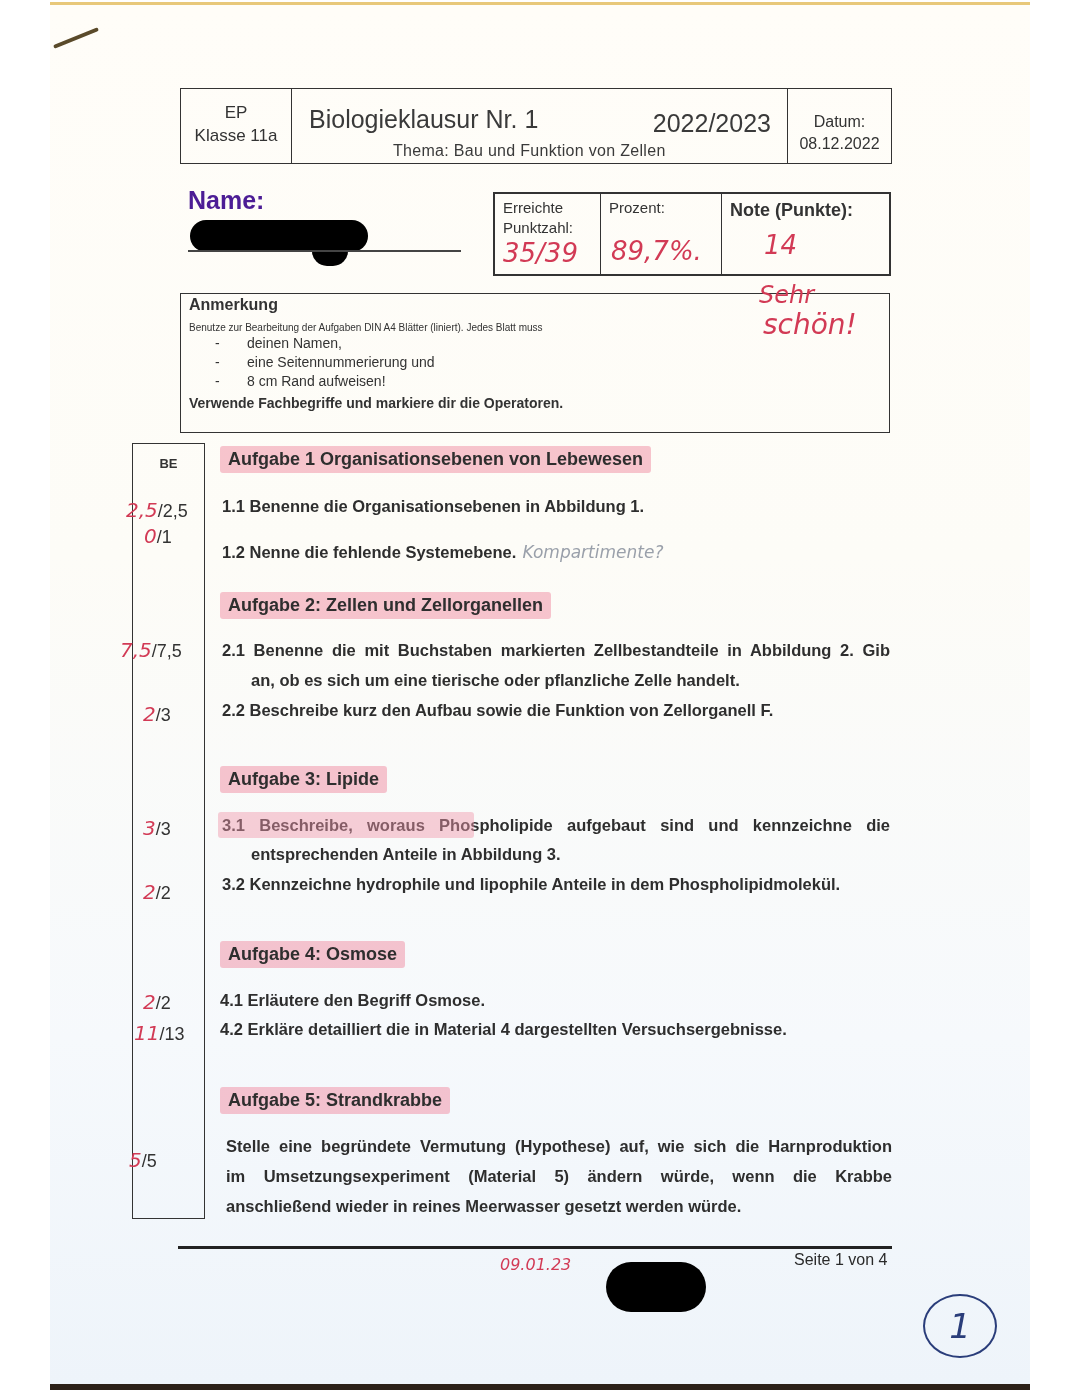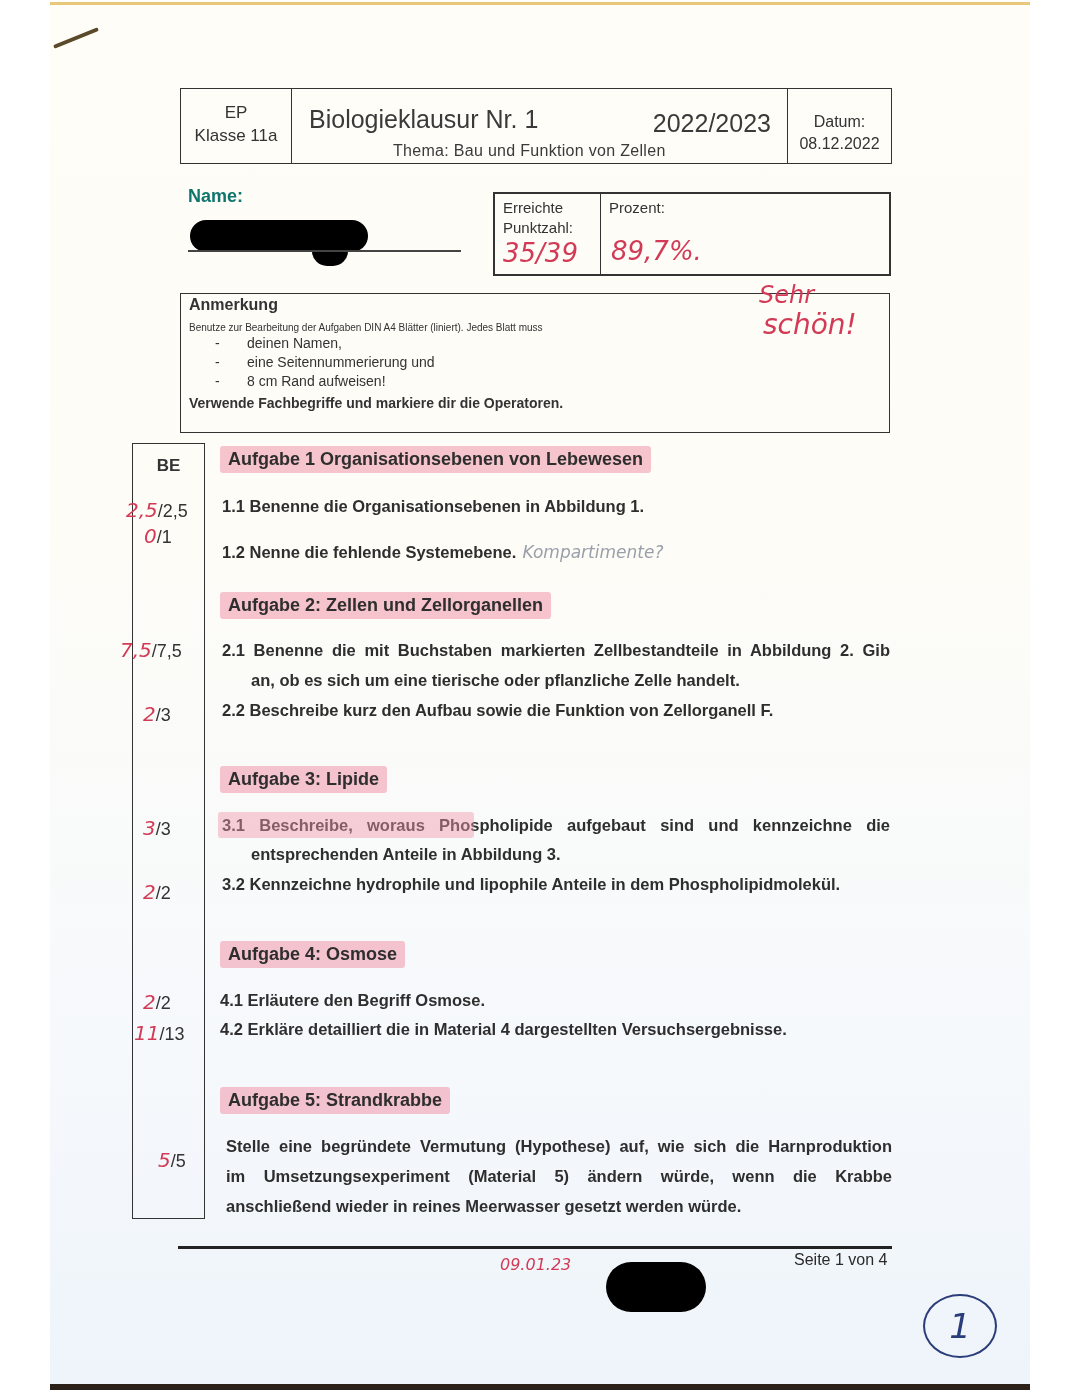--- a/index.html
+++ b/index.html
@@ -19,21 +19,21 @@
     
     .header-box { position: absolute; left: 180px; top: 88px; width: 712px; height: 76px; border: 1.5px solid #333; display: flex; }
     .hb-left { width: 111px; border-right: 1.5px solid #333; text-align: center; padding-top: 12px; font-size: 17px; line-height: 23px; color: #333; }
     .hb-mid { flex: 1; position: relative; border-right: 1.5px solid #333; }
     .hb-title { position: absolute; left: 17px; top: 16px; font-size: 25px; color: #3a3a3a; }
     .hb-year { position: absolute; right: 16px; top: 20px; font-size: 25px; color: #3a3a3a; }
     .hb-thema { position: absolute; left: 101px; top: 53px; font-size: 16px; color: #3a3a3a; letter-spacing: 0.3px; }
     .hb-right { width: 103px; text-align: center; padding-top: 22px; font-size: 16px; line-height: 22px; color: #333; }
 
     
-    .name-label { position: absolute; left: 188px; top: 186px; font-size: 18px; font-weight: bold; color: #0f766e; }
+    .name-label { position: absolute; left: 188px; top: 186px; font-size: 25px; font-weight: bold; color: #4c1d95; }
     .name-line { position: absolute; left: 188px; top: 250px; width: 273px; height: 1.5px; background: #444; }
     .redact { position: absolute; background: #000; border-radius: 18px; }
 
     
     .score-box { position: absolute; left: 493px; top: 192px; width: 398px; height: 84px; border: 2px solid #333; display: flex; }
     .sc { position: relative; border-right: 1.5px solid #333; }
     .sc:last-child { border-right: none; }
     .sc-label { position: absolute; left: 8px; top: 4px; font-size: 15px; line-height: 20px; color: #333; }
     .sc-val { position: absolute; font-size: 26px; }
 
@@ -43,21 +43,21 @@
     .note-text { font-size: 10px; margin-top: 8px; color: #333; }
     .note-list { list-style: none; font-size: 14px; margin-top: 2px; color: #333; }
     .note-list li { height: 19px; display: flex; }
     .note-list .dash { width: 30px; padding-left: 26px; }
     .note-list .txt { padding-left: 28px; }
     .note-foot { font-size: 14px; font-weight: bold; margin-top: 3px; color: #333; }
     .sehr { position: absolute; left: 745px; top: 280px; font-size: 24px; line-height: 30px; }
 
     
     .be-col { position: absolute; left: 132px; top: 443px; width: 73px; height: 776px; border: 1.5px solid #333; }
-    .be-head { position: absolute; left: 0; width: 100%; top: 12px; text-align: center; font-size: 17px; font-weight: bold; color: #333; }
+    .be-head { position: absolute; left: 0; width: 100%; top: 12px; text-align: center; font-size: 13px; font-weight: bold; color: #333; }
     .be-score { position: absolute; font-size: 18px; color: #333; white-space: nowrap; }
     .be-score .hw { font-size: 20px; }
 
     
     .hl { position: absolute; background: rgba(240, 150, 170, 0.55); border-radius: 3px; padding: 3px 8px; font-size: 18px; font-weight: bold; color: #2e2e2e; white-space: nowrap; }
     .task { position: absolute; font-size: 16.5px; font-weight: bold; color: #2e2e2e; white-space: nowrap; }
     .task.just { white-space: normal; text-align: justify; text-align-last: justify; }
     .pencil { font-family: "DejaVu Sans", sans-serif; color: #9aa0aa; font-weight: normal; font-size: 17px; font-style: italic; margin-left: 6px; }
 
     
@@ -98,20 +98,24 @@
     <div class="sc-label">
       <div>Erreichte</div>
       <div>Punktzahl:</div>
     </div>
     <div class="sc-val hw" style="left:8px;top:44px;">35/39</div>
   </div>
   <div class="sc" style="width:121px;">
     <div class="sc-label">Prozent:</div>
     <div class="sc-val hw" style="left:10px;top:42px;">89,7%.</div>
   </div>
+  <div class="sc" style="flex:1;">
+    <div class="sc-label" style="font-size:18px;font-weight:bold;top:6px;">Note (Punkte):</div>
+    <div class="sc-val hw" style="left:42px;top:36px;">14</div>
+  </div>
 </div>
 
 <div class="note-box">
   <div class="note-title">Anmerkung</div>
   <div class="note-text">Benutze zur Bearbeitung der Aufgaben DIN A4 Blätter (liniert). Jedes Blatt muss</div>
   <ul class="note-list">
     <li>
         <span class="dash">-</span>
         <span class="txt">deinen Namen,</span>
       </li>
@@ -135,21 +139,21 @@
   <div class="be-head">BE</div>
 </div>
 <div class="be-score" style="left:126px;top:498px;"><span class="hw">2,5</span><span>/2,5</span></div>
 <div class="be-score" style="left:144px;top:524px;"><span class="hw">0</span><span>/1</span></div>
 <div class="be-score" style="left:120px;top:638px;"><span class="hw">7,5</span><span>/7,5</span></div>
 <div class="be-score" style="left:143px;top:702px;"><span class="hw">2</span><span>/3</span></div>
 <div class="be-score" style="left:143px;top:816px;"><span class="hw">3</span><span>/3</span></div>
 <div class="be-score" style="left:143px;top:880px;"><span class="hw">2</span><span>/2</span></div>
 <div class="be-score" style="left:143px;top:990px;"><span class="hw">2</span><span>/2</span></div>
 <div class="be-score" style="left:134px;top:1021px;"><span class="hw">11</span><span>/13</span></div>
-<div class="be-score" style="left:158px;top:1148px;"><span class="hw">5</span><span>/5</span></div>
+<div class="be-score" style="left:129px;top:1148px;"><span class="hw">5</span><span>/5</span></div>
 
 <div class="hl" style="left:220px;top:446px;">Aufgabe 1 Organisationsebenen von Lebewesen</div>
 <div class="task" style="left:222px;top:497px;"><span>1.1</span> <span>Benenne die Organisationsebenen in Abbildung 1.</span></div>
 <div class="task" style="left:222px;top:542px;"><span>1.2</span> <span>Nenne die fehlende Systemebene.</span><span class="pencil">Kompartimente?</span></div>
 
 <div class="hl" style="left:220px;top:592px;">Aufgabe 2: Zellen und Zellorganellen</div>
 <div class="task just" style="left:222px;top:641px;width:668px;"><span>2.1</span> <span>Benenne die mit Buchstaben markierten Zellbestandteile in Abbildung 2. Gib</span></div>
 <div class="task" style="left:251px;top:671px;">an, ob es sich um eine tierische oder pflanzliche Zelle handelt.</div>
 <div class="task" style="left:222px;top:701px;"><span>2.2</span> <span>Beschreibe kurz den Aufbau sowie die Funktion von Zellorganell F.</span></div>
 

